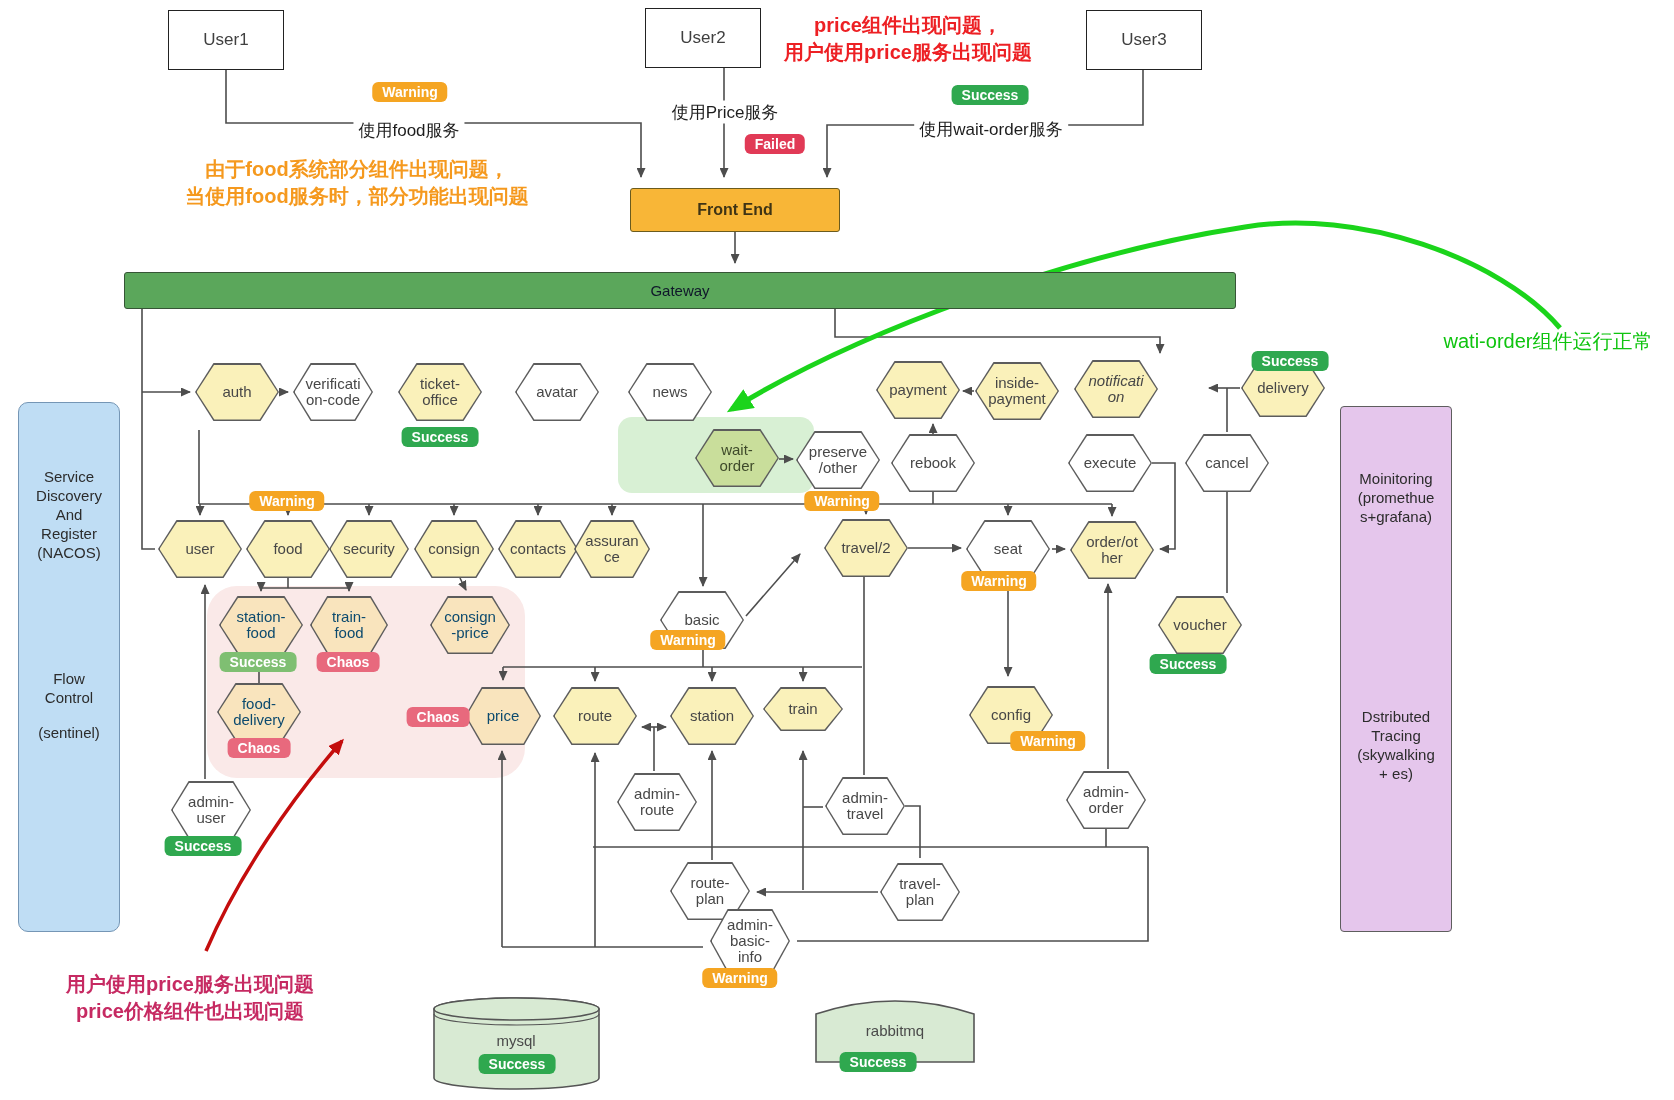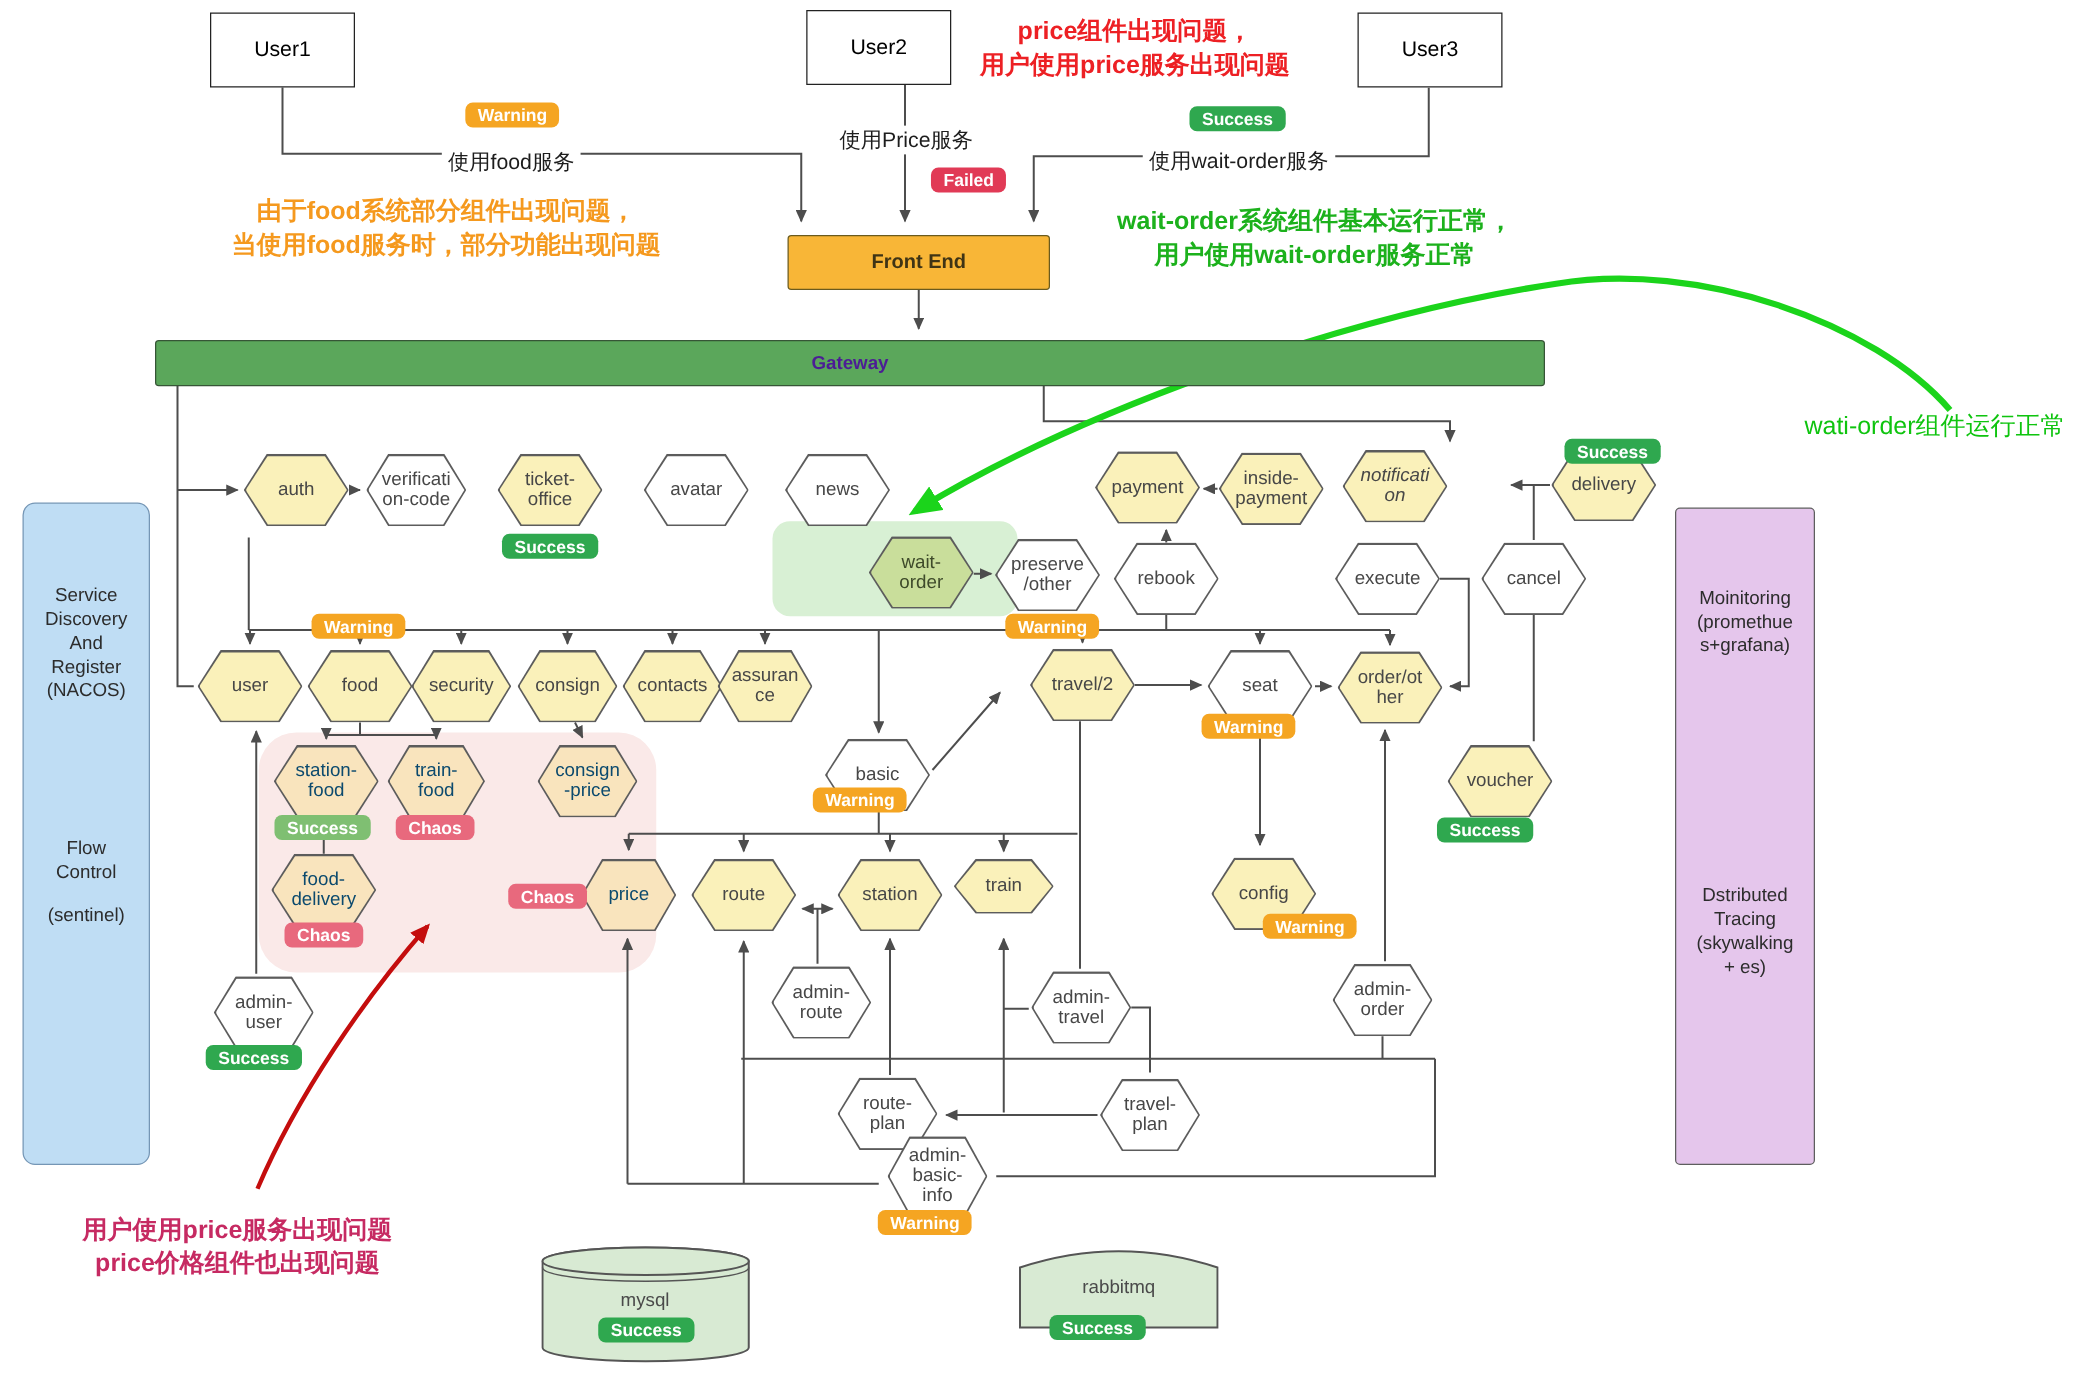--- a/index.html
+++ b/index.html
@@ -1,23 +1,23 @@
 <!DOCTYPE html>
 <html style="--warning: #f5a522; --success: #2fa84f; --success-muted: #7fbf72; --chaos: #e8697d; --failed: #e13a56; --gateway-green: #5ba75b; --frontend-orange: #f8b637; --hex-yellow: #faf1ba; --hex-tan: #f9e4bd; --hex-green: #c9de9b; --region-green: #d8f0d4; --region-pink: #fae9e8; --panel-blue: #bfddf4; --panel-purple: #e5c6ec; --annotation-red: #ed2024; --annotation-orange: #f5991e; --annotation-green: #1cb11c; --side-green: #0fc40f; --bottom-red: #c62a62; --db-green: #d8ead3; --wire: #4d4d4d; --green-curve: #1bd41b; --red-curve: #c40d0d;"><head>
 <meta charset="utf-8">
 <style>
   html,body{margin:0;padding:0;background:#fff;font-family:"Liberation Sans",sans-serif;}
   .stage{position:relative;width:1674px;height:1100px;overflow:hidden;background:#fff;}
   svg.wires{position:absolute;left:0;top:0;z-index:3;}
   .region{position:absolute;z-index:1;}
   .r-green{background:var(--region-green);border-radius:14px;}
   .r-pink{background:var(--region-pink);border-radius:30px;}
-  .ubox{position:absolute;z-index:4;background:#fff;border:1.6px solid #222;display:flex;align-items:center;justify-content:center;font-size:17px;color:#000000;}
+  .ubox{position:absolute;z-index:4;background:#fff;border:1.6px solid #222;display:flex;align-items:center;justify-content:center;font-size:17px;color:#404040;}
   .frontend{position:absolute;z-index:4;background:var(--frontend-orange);border:1.6px solid #6b5b1e;border-radius:3px;display:flex;align-items:center;justify-content:center;font-size:16px;font-weight:bold;color:#3f3415;}
-  .gateway{position:absolute;z-index:4;background:var(--gateway-green);border:1.6px solid #365536;border-radius:3px;display:flex;align-items:center;justify-content:center;font-size:15px;font-weight:bold;color:#4c1d95;}
+  .gateway{position:absolute;z-index:4;background:var(--gateway-green);border:1.6px solid #365536;border-radius:3px;display:flex;align-items:center;justify-content:center;font-size:15px;font-weight:normal;color:#0f172a;}
   .panel{position:absolute;z-index:2;font-size:15px;color:#2c2c2c;text-align:center;line-height:19px;}
   .p-left{background:var(--panel-blue);border:1.6px solid #7596b5;border-radius:10px;}
   .p-right{background:var(--panel-purple);border:1.6px solid #5e5e5e;border-radius:4px;}
   .p-block{position:absolute;left:0;right:0;text-align:center;}
   .hex{position:absolute;z-index:5;background:#5c5c5c;}
   .hex,.hex-in{clip-path:polygon(22% 0,78% 0,100% 50%,78% 100%,22% 100%,0 50%);}
   .hex-in{position:absolute;inset:1.5px;display:flex;align-items:center;justify-content:center;text-align:center;font-size:15px;line-height:16px;color:#474747;white-space:pre-line;}
   .t-yellow .hex-in{background:var(--hex-yellow);}
   .t-white .hex-in{background:#ffffff;}
   .t-tan .hex-in{background:var(--hex-tan);color:#0c4a6e;}
@@ -182,24 +182,20 @@
   <div class="elabel" style="left:991px;top:129px;">使用wait-order服务</div>
 
   <div class="ann a-red" style="left:908px;top:12px;">
     <div>price组件出现问题，</div>
       <div>用户使用price服务出现问题</div>
   </div>
   <div class="ann a-orange" style="left:357px;top:156px;">
     <div>由于food系统部分组件出现问题，</div>
       <div>当使用food服务时，部分功能出现问题</div>
   </div>
-  <div class="ann a-green" style="left:1052px;top:164px;">
-    <div>wait-order系统组件基本运行正常，</div>
-      <div>用户使用wait-order服务正常</div>
-  </div>
   <div class="ann a-sidegreen" style="left:1548px;top:328px;">wati-order组件运行正常</div>
   <div class="ann a-bottomred" style="left:190px;top:971px;">
     <div>用户使用price服务出现问题</div>
       <div>price价格组件也出现问题</div>
   </div>
 
   <svg class="infra" style="left:433px;top:996px;" width="167" height="96">
     <path d="M1,13 A82.5,11 0 0 1 166,13 V82 A82.5,11 0 0 1 1,82 Z" fill="#d8ead3" stroke="#555" stroke-width="1.6"></path>
     <ellipse cx="83.5" cy="13" rx="82.5" ry="11" fill="#d8ead3" stroke="#555" stroke-width="1.6"></ellipse>
     <path d="M1,18 A82.5,11 0 0 0 166,18" fill="none" stroke="#555" stroke-width="1.2"></path>

